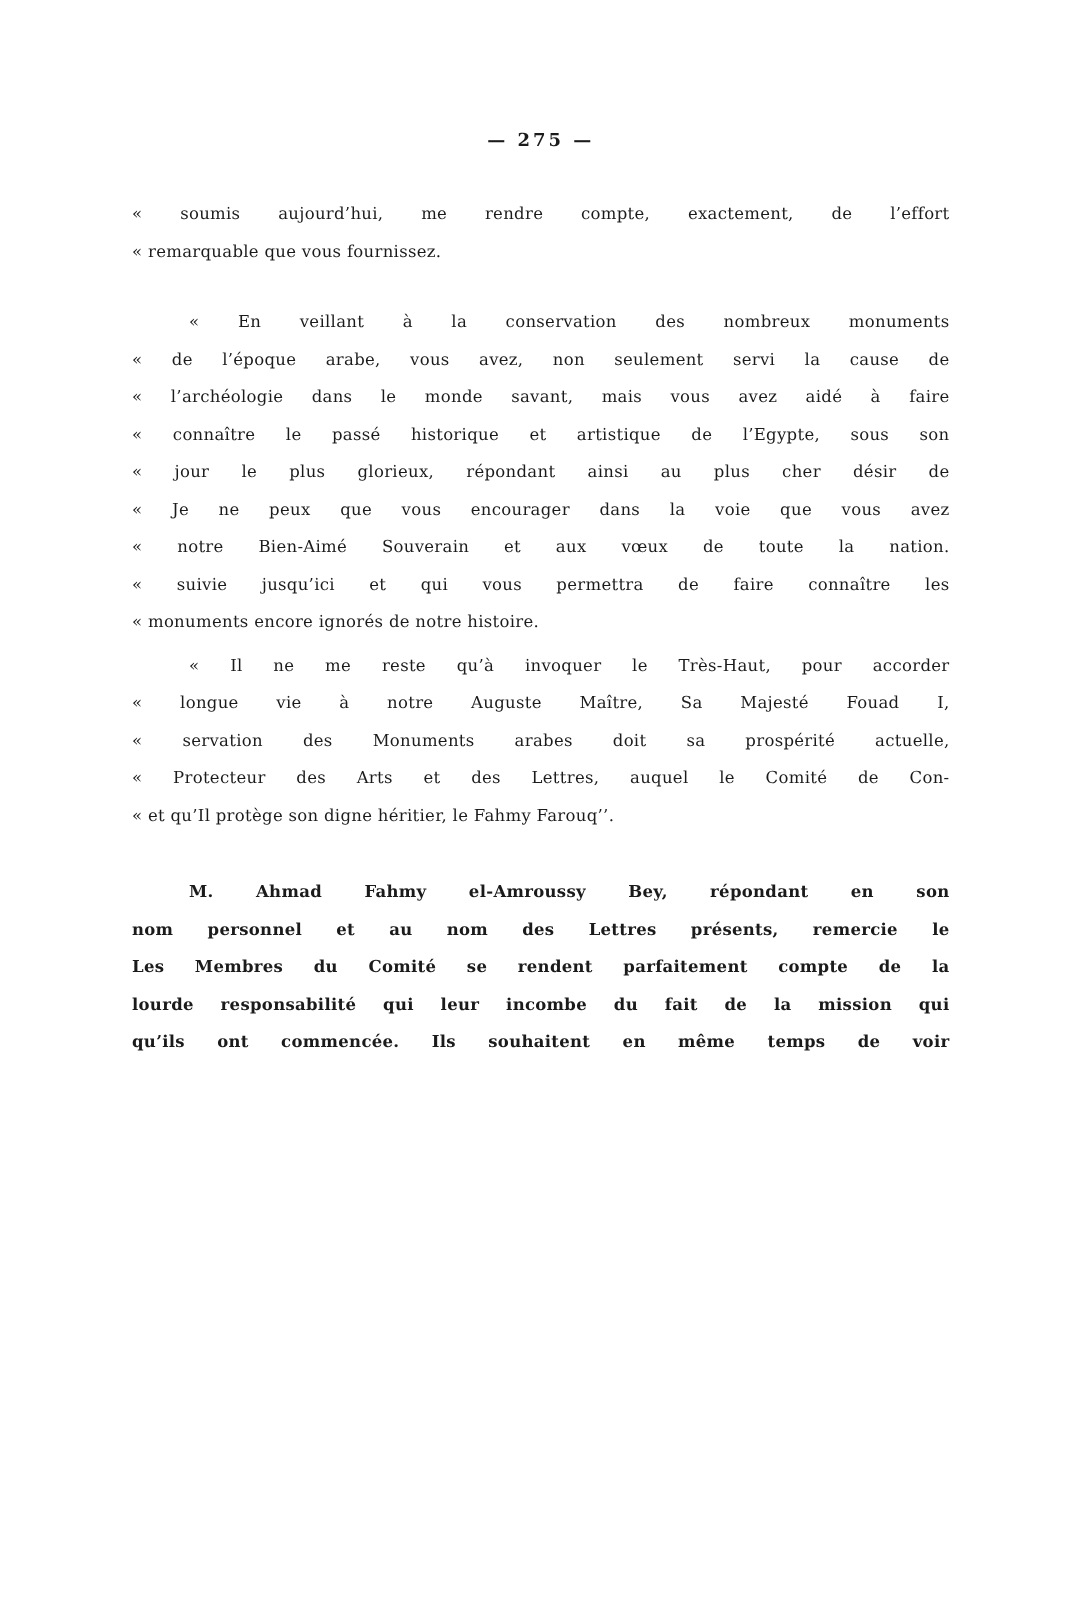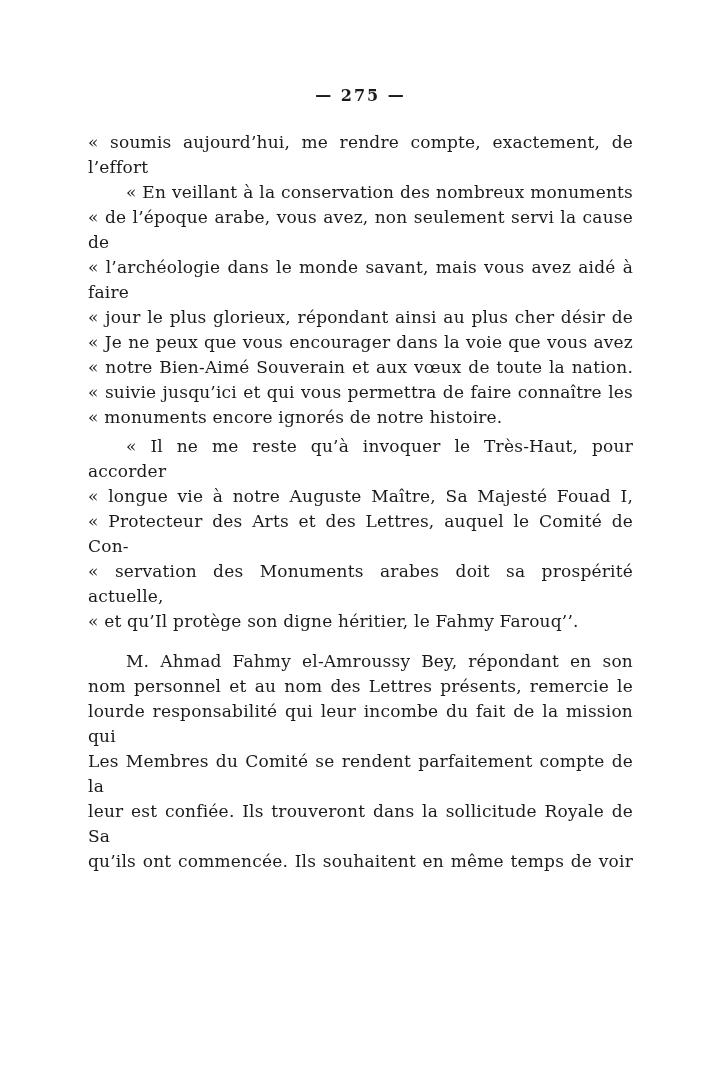--- a/index.html
+++ b/index.html
@@ -15,77 +15,78 @@
     background: #ffffff;
     font-family: "DejaVu Serif", "Liberation Serif", serif;
     color: #1b1b1b;
   }
   .page-number {
     position: absolute;
     top: 86px;
     left: 88px;
     width: 545px;
     text-align: center;
-    font-size: 16px;
+    font-size: 12px;
     font-weight: bold;
     letter-spacing: 2px;
   }
   .page-body {
     position: absolute;
     top: 130px;
     left: 88px;
     width: 545px;
   }
   .para { margin: 0; }
-  .block:nth-child(2) { }
+  .block:nth-child(2) { margin-top: 22px; }
   .block:nth-child(3) { margin-top: 4px; }
-  .block:nth-child(4) { margin-top: 15px; }
+  .block:nth-child(4) { margin-top: 26px; font-weight: bold; }
   .block:nth-child(5) { margin-top: 30px; }
   .block:nth-child(6) { margin-top: 38px; }
   .line {
-    font-size: 17px;
+    font-size: 11px;
     line-height: 25px;
     letter-spacing: 0.2px;
     text-align: justify;
     text-align-last: justify;
   }
   .line-last {
     text-align: justify;
     text-align-last: left;
   }
   .indent-normal .line:first-child { text-indent: 38px; }
 </style>
 </head>
 <body>
 
 <div class="page">
   <div class="page-number">— 275 —</div>
   <div class="page-body" id="page-body">
       <div class="block para indent-none">
         <div class="line">« soumis aujourd’hui, me rendre compte, exactement, de l’effort</div>
+        <div class="line line-last">« remarquable que vous fournissez.</div>
       </div>
       <div class="block para indent-normal">
         <div class="line">« En veillant à la conservation des nombreux monuments</div>
         <div class="line">« de l’époque arabe, vous avez, non seulement servi la cause de</div>
         <div class="line">« l’archéologie dans le monde savant, mais vous avez aidé à faire</div>
+        <div class="line">« connaître le passé historique et artistique de l’Egypte, sous son</div>
         <div class="line">« jour le plus glorieux, répondant ainsi au plus cher désir de</div>
         <div class="line">« Je ne peux que vous encourager dans la voie que vous avez</div>
         <div class="line">« notre Bien-Aimé Souverain et aux vœux de toute la nation.</div>
         <div class="line">« suivie jusqu’ici et qui vous permettra de faire connaître les</div>
         <div class="line line-last">« monuments encore ignorés de notre histoire.</div>
       </div>
       <div class="block para indent-normal">
         <div class="line">« Il ne me reste qu’à invoquer le Très-Haut, pour accorder</div>
         <div class="line">« longue vie à notre Auguste Maître, Sa Majesté Fouad I,</div>
+        <div class="line">« servation des Monuments arabes doit sa prospérité actuelle,</div>
         <div class="line">« Protecteur des Arts et des Lettres, auquel le Comité de Con-</div>
-        <div class="line">« servation des Monuments arabes doit sa prospérité actuelle,</div>
         <div class="line line-last">« et qu’Il protège son digne héritier, le Fahmy Farouq’’.</div>
       </div>
       <div class="block para indent-normal">
         <div class="line">M. Ahmad Fahmy el-Amroussy Bey, répondant en son</div>
         <div class="line">nom personnel et au nom des Lettres présents, remercie le</div>
+        <div class="line">Les Membres du Comité se rendent parfaitement compte de la</div>
         <div class="line">lourde responsabilité qui leur incombe du fait de la mission qui</div>
-        <div class="line">Les Membres du Comité se rendent parfaitement compte de la</div>
-        <div class="line">leur est confiée. Ils trouveront dans la sollicitude Royale de Sa</div>
         <div class="line">qu’ils ont commencée. Ils souhaitent en même temps de voir</div>
       </div>
     </div>
 </div>
 
 </body></html>

